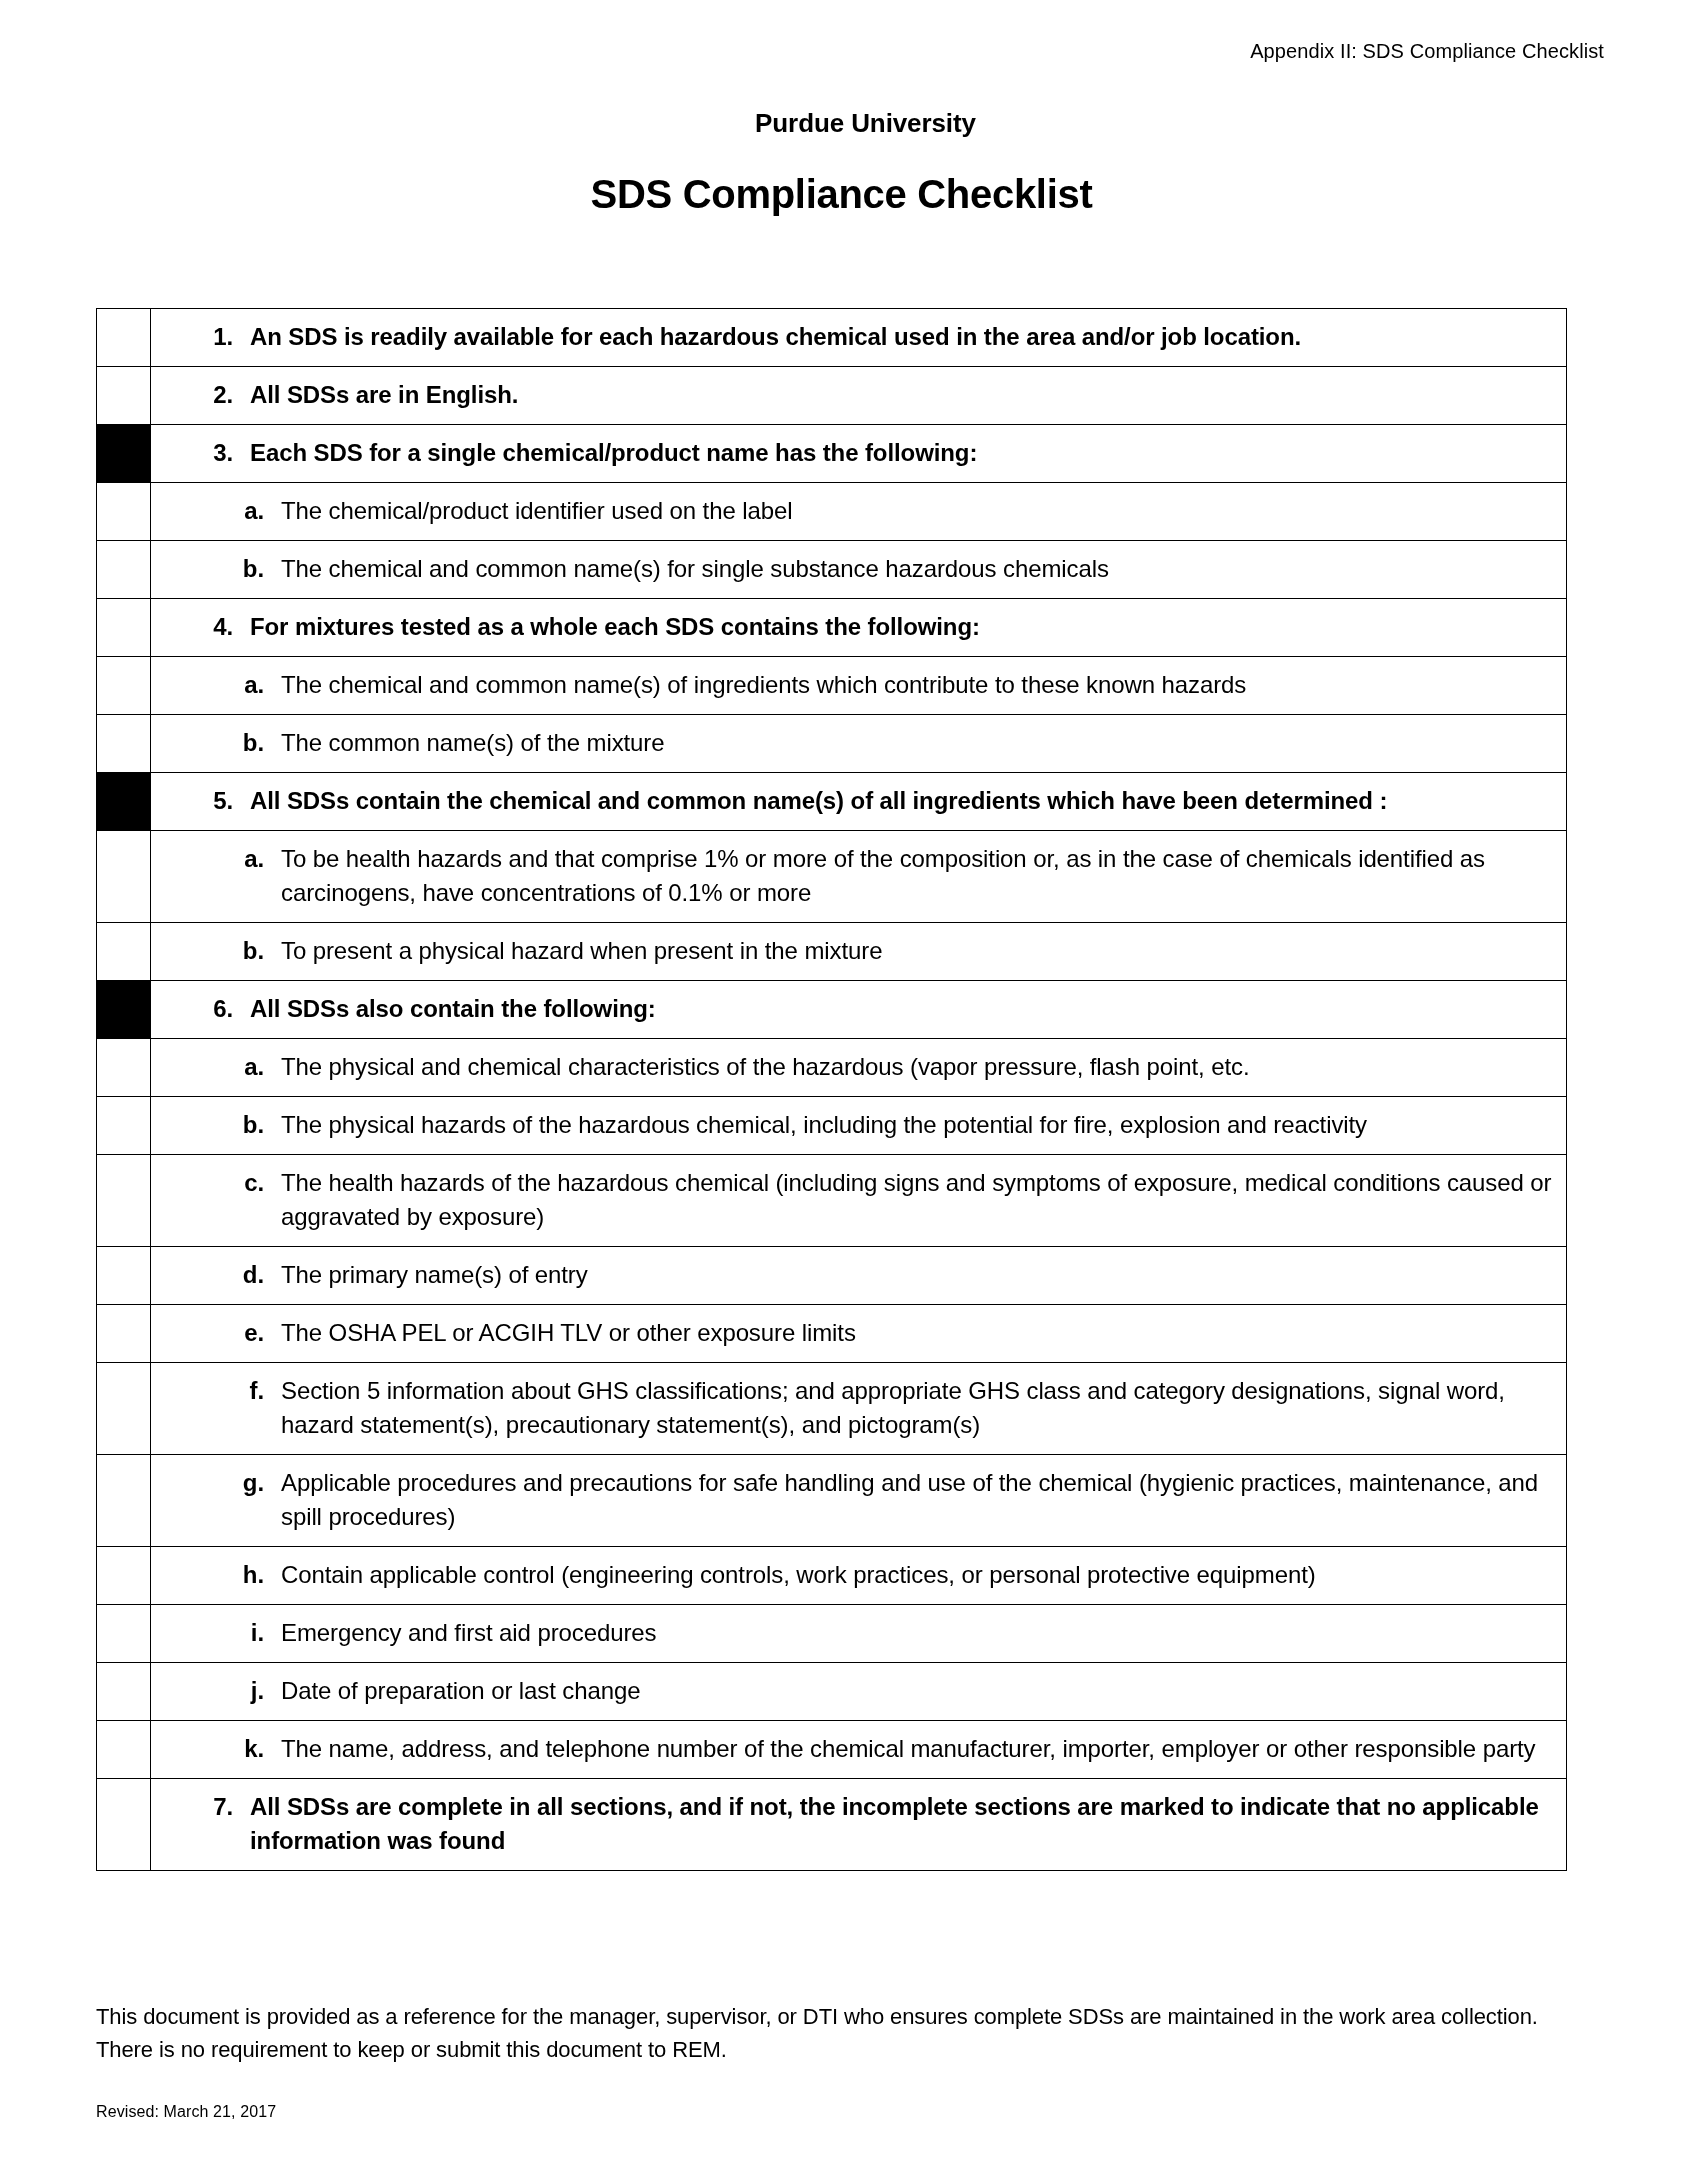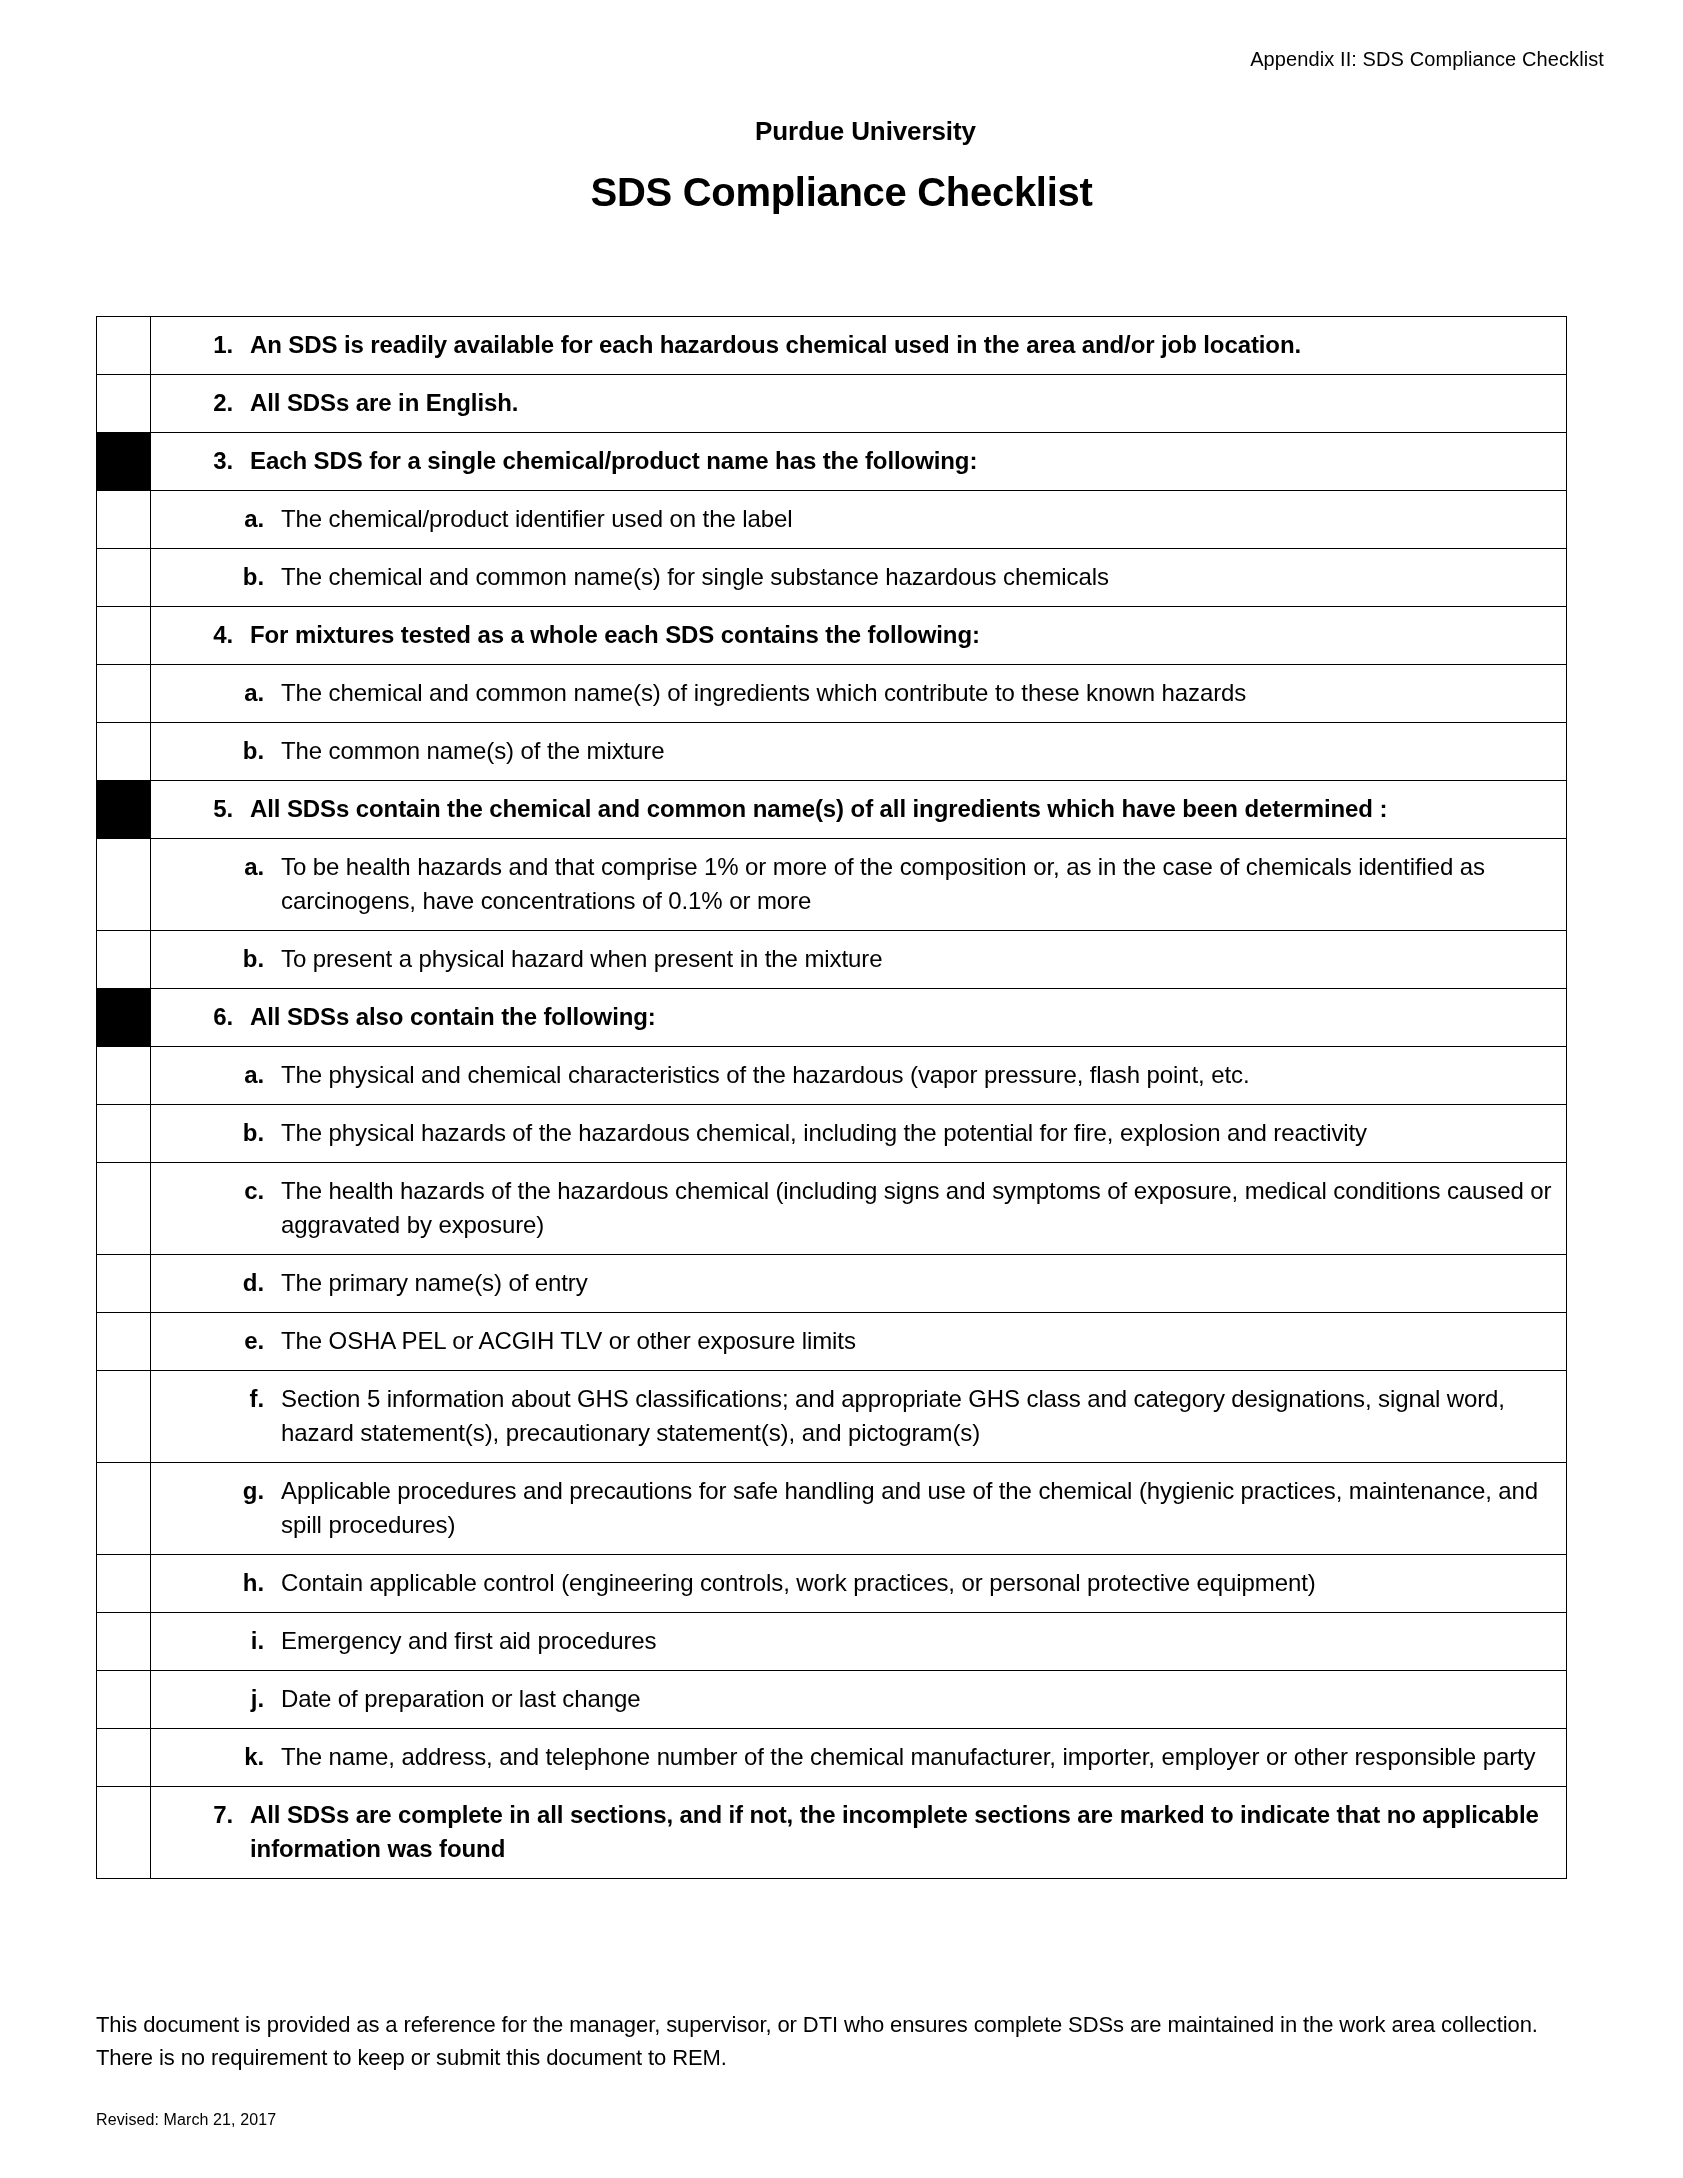--- a/index.html
+++ b/index.html
@@ -10,21 +10,21 @@
   body {
     width: 1683px;
     height: 2178px;
     font-family: "Liberation Sans", sans-serif;
     color: #000000;
     position: relative;
     overflow: hidden;
   }
   .page {
     position: absolute;
-    left: 0; top: 10px;
+    left: 0; top: 2px;
     width: 1683px;
     height: 1991px;
     box-sizing: border-box;
   }
 
   
   .doc-header {
     position: absolute;
     top: 38px;
     right: 79px;
@@ -42,21 +42,21 @@
     text-align: center;
   }
   .org-line {
     font-size: 26px;
     font-weight: bold;
     line-height: 34px;
     letter-spacing: -0.1px;
     padding-left: 48px;
   }
   .doc-title {
-    margin-top: 20px;
+    margin-top: 30px;
     font-size: 40px;
     font-weight: bold;
     letter-spacing: -0.3px;
     line-height: 48px;
   }
 
   
   .checklist {
     position: absolute;
     left: 96px;

